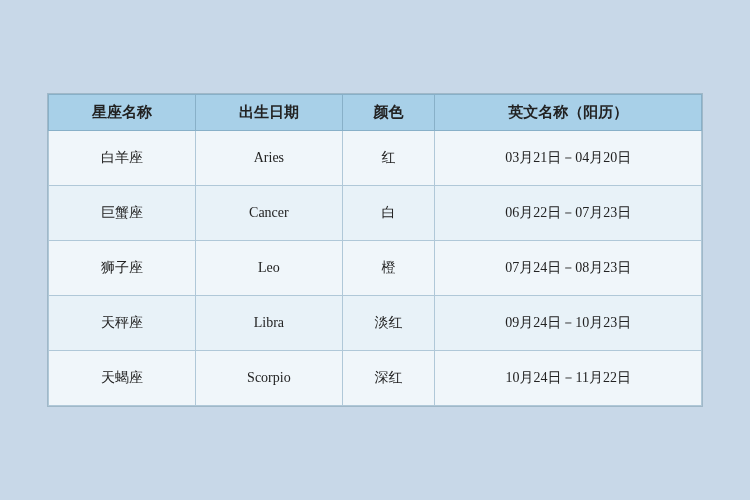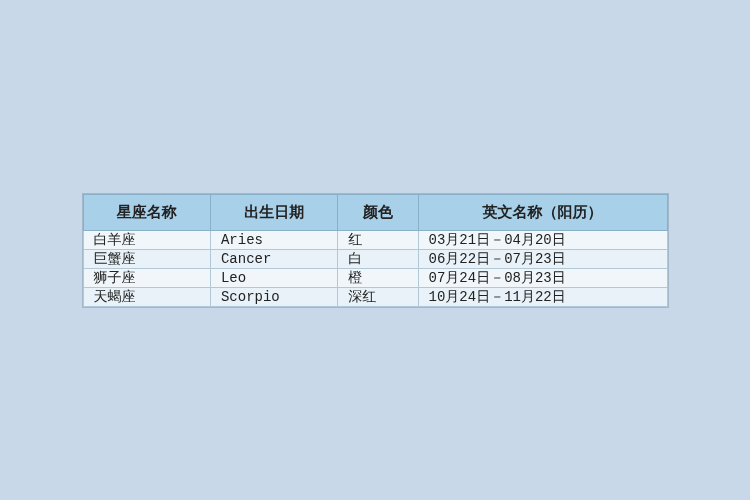--- a/index.html
+++ b/index.html
@@ -14,21 +14,21 @@
       background-color: #c8d8e8;
       display: flex;
       align-items: center;
       justify-content: center;
       font-family: 'SimSun', 'STSong', serif;
     }
 
     .table-container {
       background-color: #ec4899;
       border: 1px solid #a0b8c8;
-      width: 587px;
+      width: 656px;
     }
 
     table {
       width: 100%;
       border-collapse: collapse;
     }
 
     thead tr {
       background-color: #a8d0e8;
     }
@@ -45,25 +45,24 @@
     tbody tr {
       background-color: #f0f6fa;
     }
 
     tbody tr:nth-child(even) {
       background-color: #e8f2f8;
     }
 
     tbody td {
       border: 1px solid #b0c8d8;
-      padding: 0 10px;
-      text-align: left;
+      padding: 18px 10px;
+      text-align: center;
       font-size: 14px;
       color: #222;
-      font-family: Liberation Mono, monospace;
     }
 
     td.chinese-name {
       font-size: 14px;
     }
 
     td.english-name {
       font-style: normal;
     }
   </style>
@@ -93,20 +92,26 @@
           <td>白</td>
           <td>06月22日－07月23日</td>
         </tr>
         <tr>
           <td class="chinese-name">狮子座</td>
           <td class="english-name">Leo</td>
           <td>橙</td>
           <td>07月24日－08月23日</td>
         </tr>
         <tr>
+          <td class="chinese-name">天秤座</td>
+          <td class="english-name">Libra</td>
+          <td>淡红</td>
+          <td>09月24日－10月23日</td>
+        </tr>
+        <tr>
           <td class="chinese-name">天蝎座</td>
           <td class="english-name">Scorpio</td>
           <td>深红</td>
           <td>10月24日－11月22日</td>
         </tr>
       </tbody>
   </table>
 </div>
 
 </body></html>

